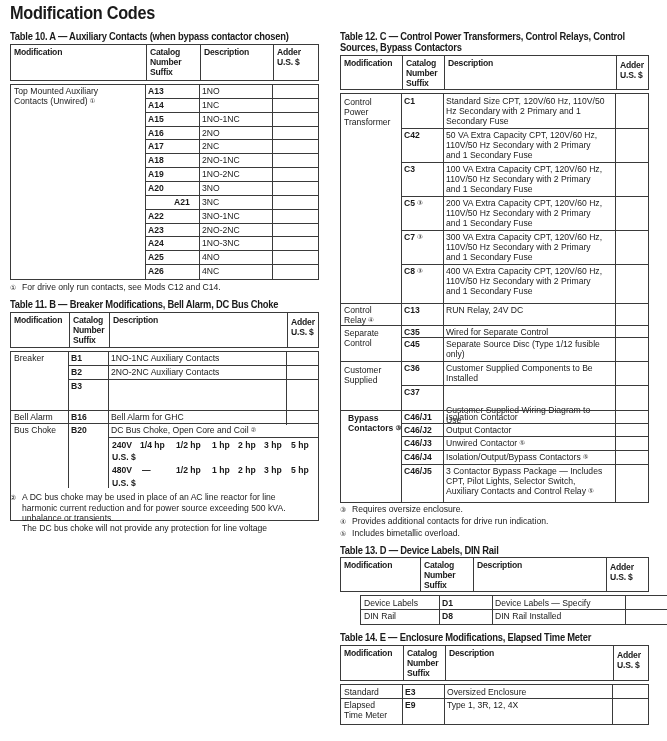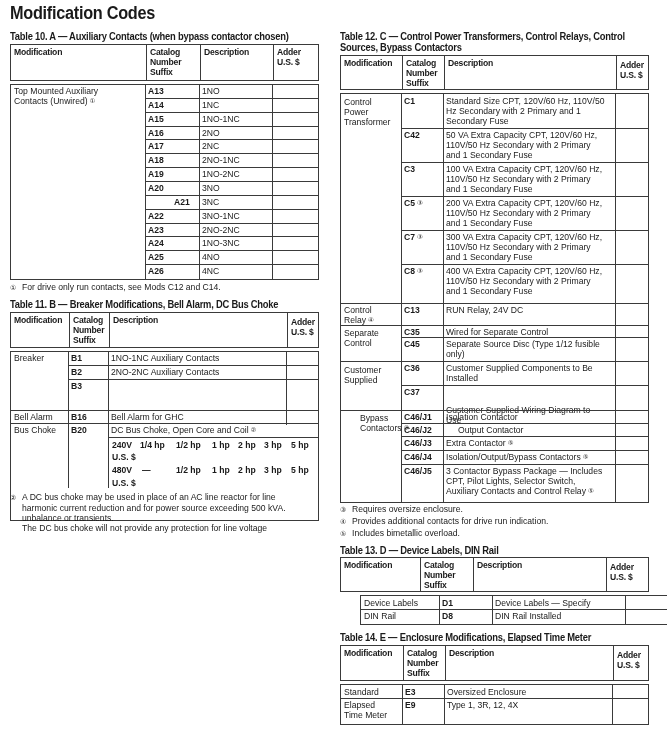--- a/index.html
+++ b/index.html
@@ -214,21 +214,21 @@
     <div><span>Relay</span><span class="sup">④</span></div>
   </div>
   <div class="cell" style="left:0; top:233px; width:60px;">
     <div>Separate</div>
     <div>Control</div>
   </div>
   <div class="cell" style="left:0; top:270px; width:60px;">
     <div>Customer</div>
     <div>Supplied</div>
   </div>
-  <div class="cell" style="left:16px; top:318px; width:60px;">
+  <div class="cell" style="left:4px; top:318px; width:60px;font-weight:bold;">
     <div>Bypass</div>
     <div><span>Contactors</span><span class="sup">③</span></div>
   </div>
 
   <div id="t12rows">
       <div class="cell b" style="left: 60px; top: 1px;"><span>C1</span></div>
       <div class="cell" style="left: 102px; top: 1px; width: 172px;">
         <div><span>Standard Size CPT, 120V/60 Hz, 110V/50</span></div>
         <div><span>Hz Secondary with 2 Primary and 1</span></div>
         <div><span>Secondary Fuse</span></div>
@@ -296,27 +296,27 @@
         <div><span>Customer Supplied Wiring Diagram to</span></div>
         <div><span>Use</span></div>
       </div>
       <div class="hline" style="left: 0px; top: 316px; width: 308px;"></div>
       <div class="cell b" style="left: 60px; top: 317px;"><span>C46/J1</span></div>
       <div class="cell" style="left: 102px; top: 317px; width: 172px;">
         <div><span>Isolation Contactor</span></div>
       </div>
       <div class="hline" style="left: 60px; top: 329px; width: 248px;"></div>
       <div class="cell b" style="left: 60px; top: 330px;"><span>C46/J2</span></div>
-      <div class="cell" style="left: 102px; top: 330px; width: 172px; margin-left: 12px;">
+      <div class="cell" style="left: 102px; top: 330px; width: 172px;">
         <div><span>Output Contactor</span></div>
       </div>
       <div class="hline" style="left: 60px; top: 342px; width: 248px;"></div>
       <div class="cell b" style="left: 60px; top: 343px;"><span>C46/J3</span></div>
       <div class="cell" style="left: 102px; top: 343px; width: 172px;">
-        <div><span>Extra Contactor</span><span class="sup">⑤</span></div>
+        <div><span>Unwired Contactor</span><span class="sup">⑤</span></div>
       </div>
       <div class="hline" style="left: 60px; top: 356px; width: 248px;"></div>
       <div class="cell b" style="left: 60px; top: 357px;"><span>C46/J4</span></div>
       <div class="cell" style="left: 102px; top: 357px; width: 172px;">
         <div><span>Isolation/Output/Bypass Contactors</span><span class="sup">⑤</span></div>
       </div>
       <div class="hline" style="left: 60px; top: 370px; width: 248px;"></div>
       <div class="cell b" style="left: 60px; top: 371px;"><span>C46/J5</span></div>
       <div class="cell" style="left: 102px; top: 371px; width: 172px;">
         <div><span>3 Contactor Bypass Package — Includes</span></div>

